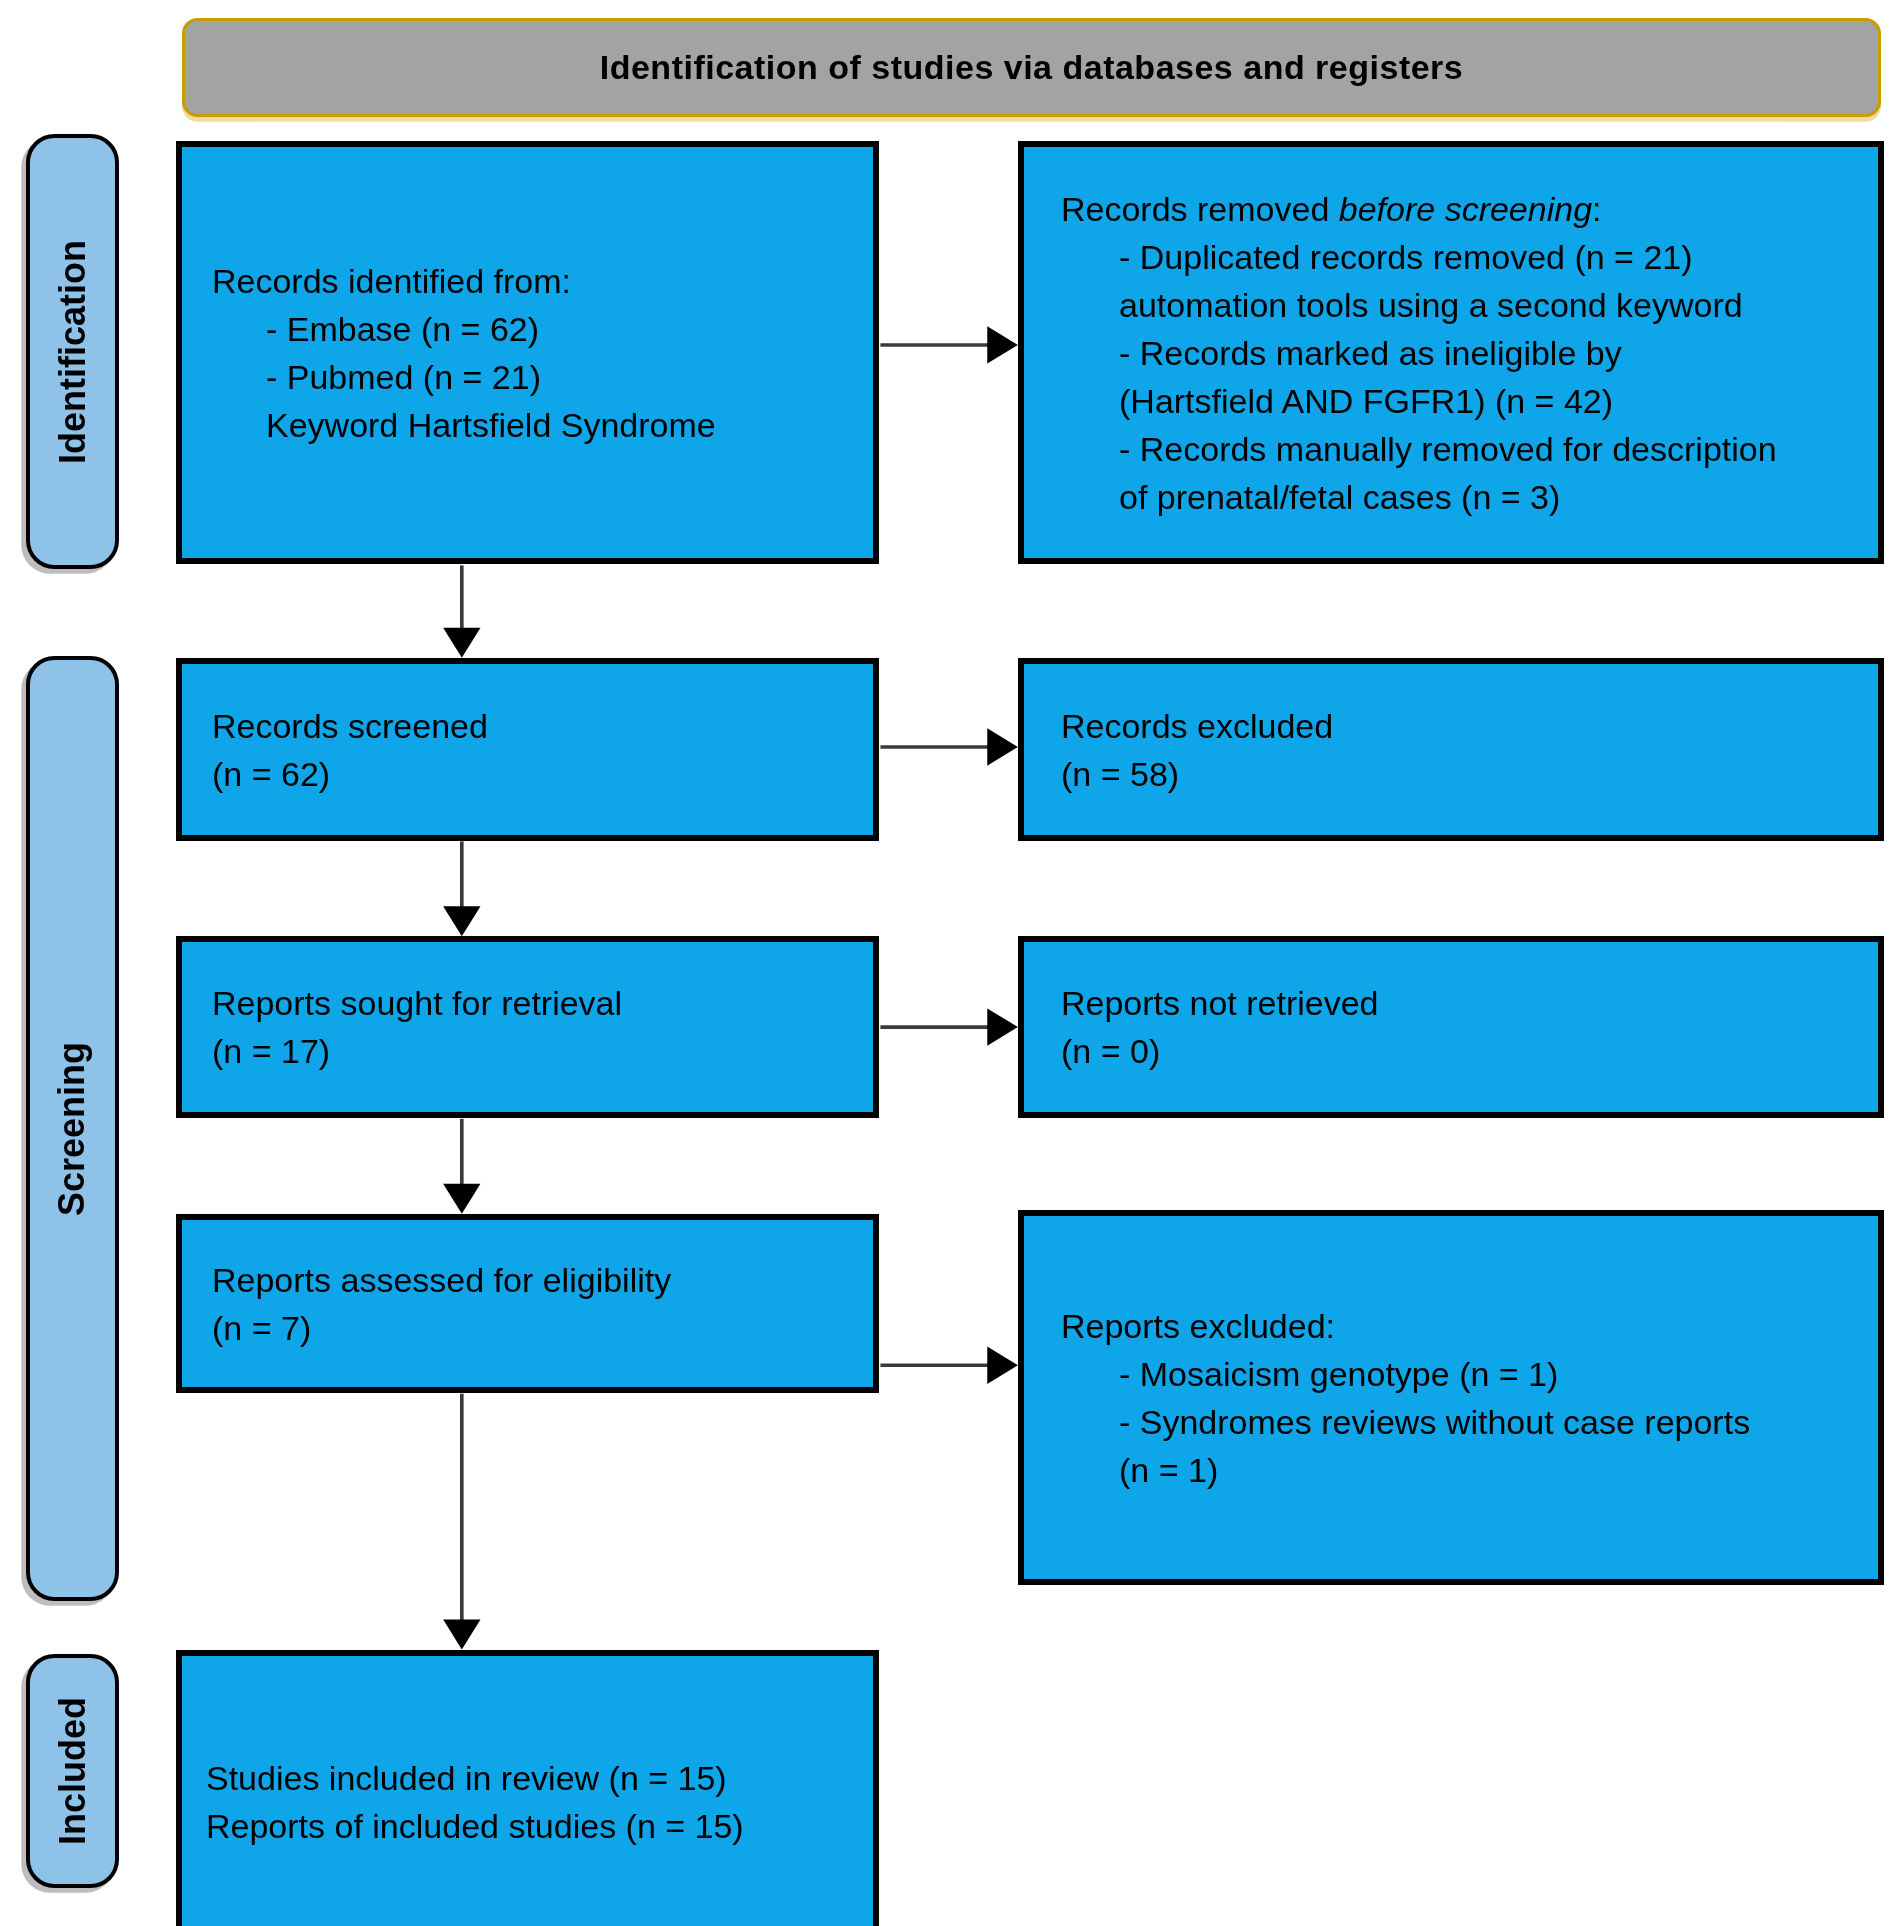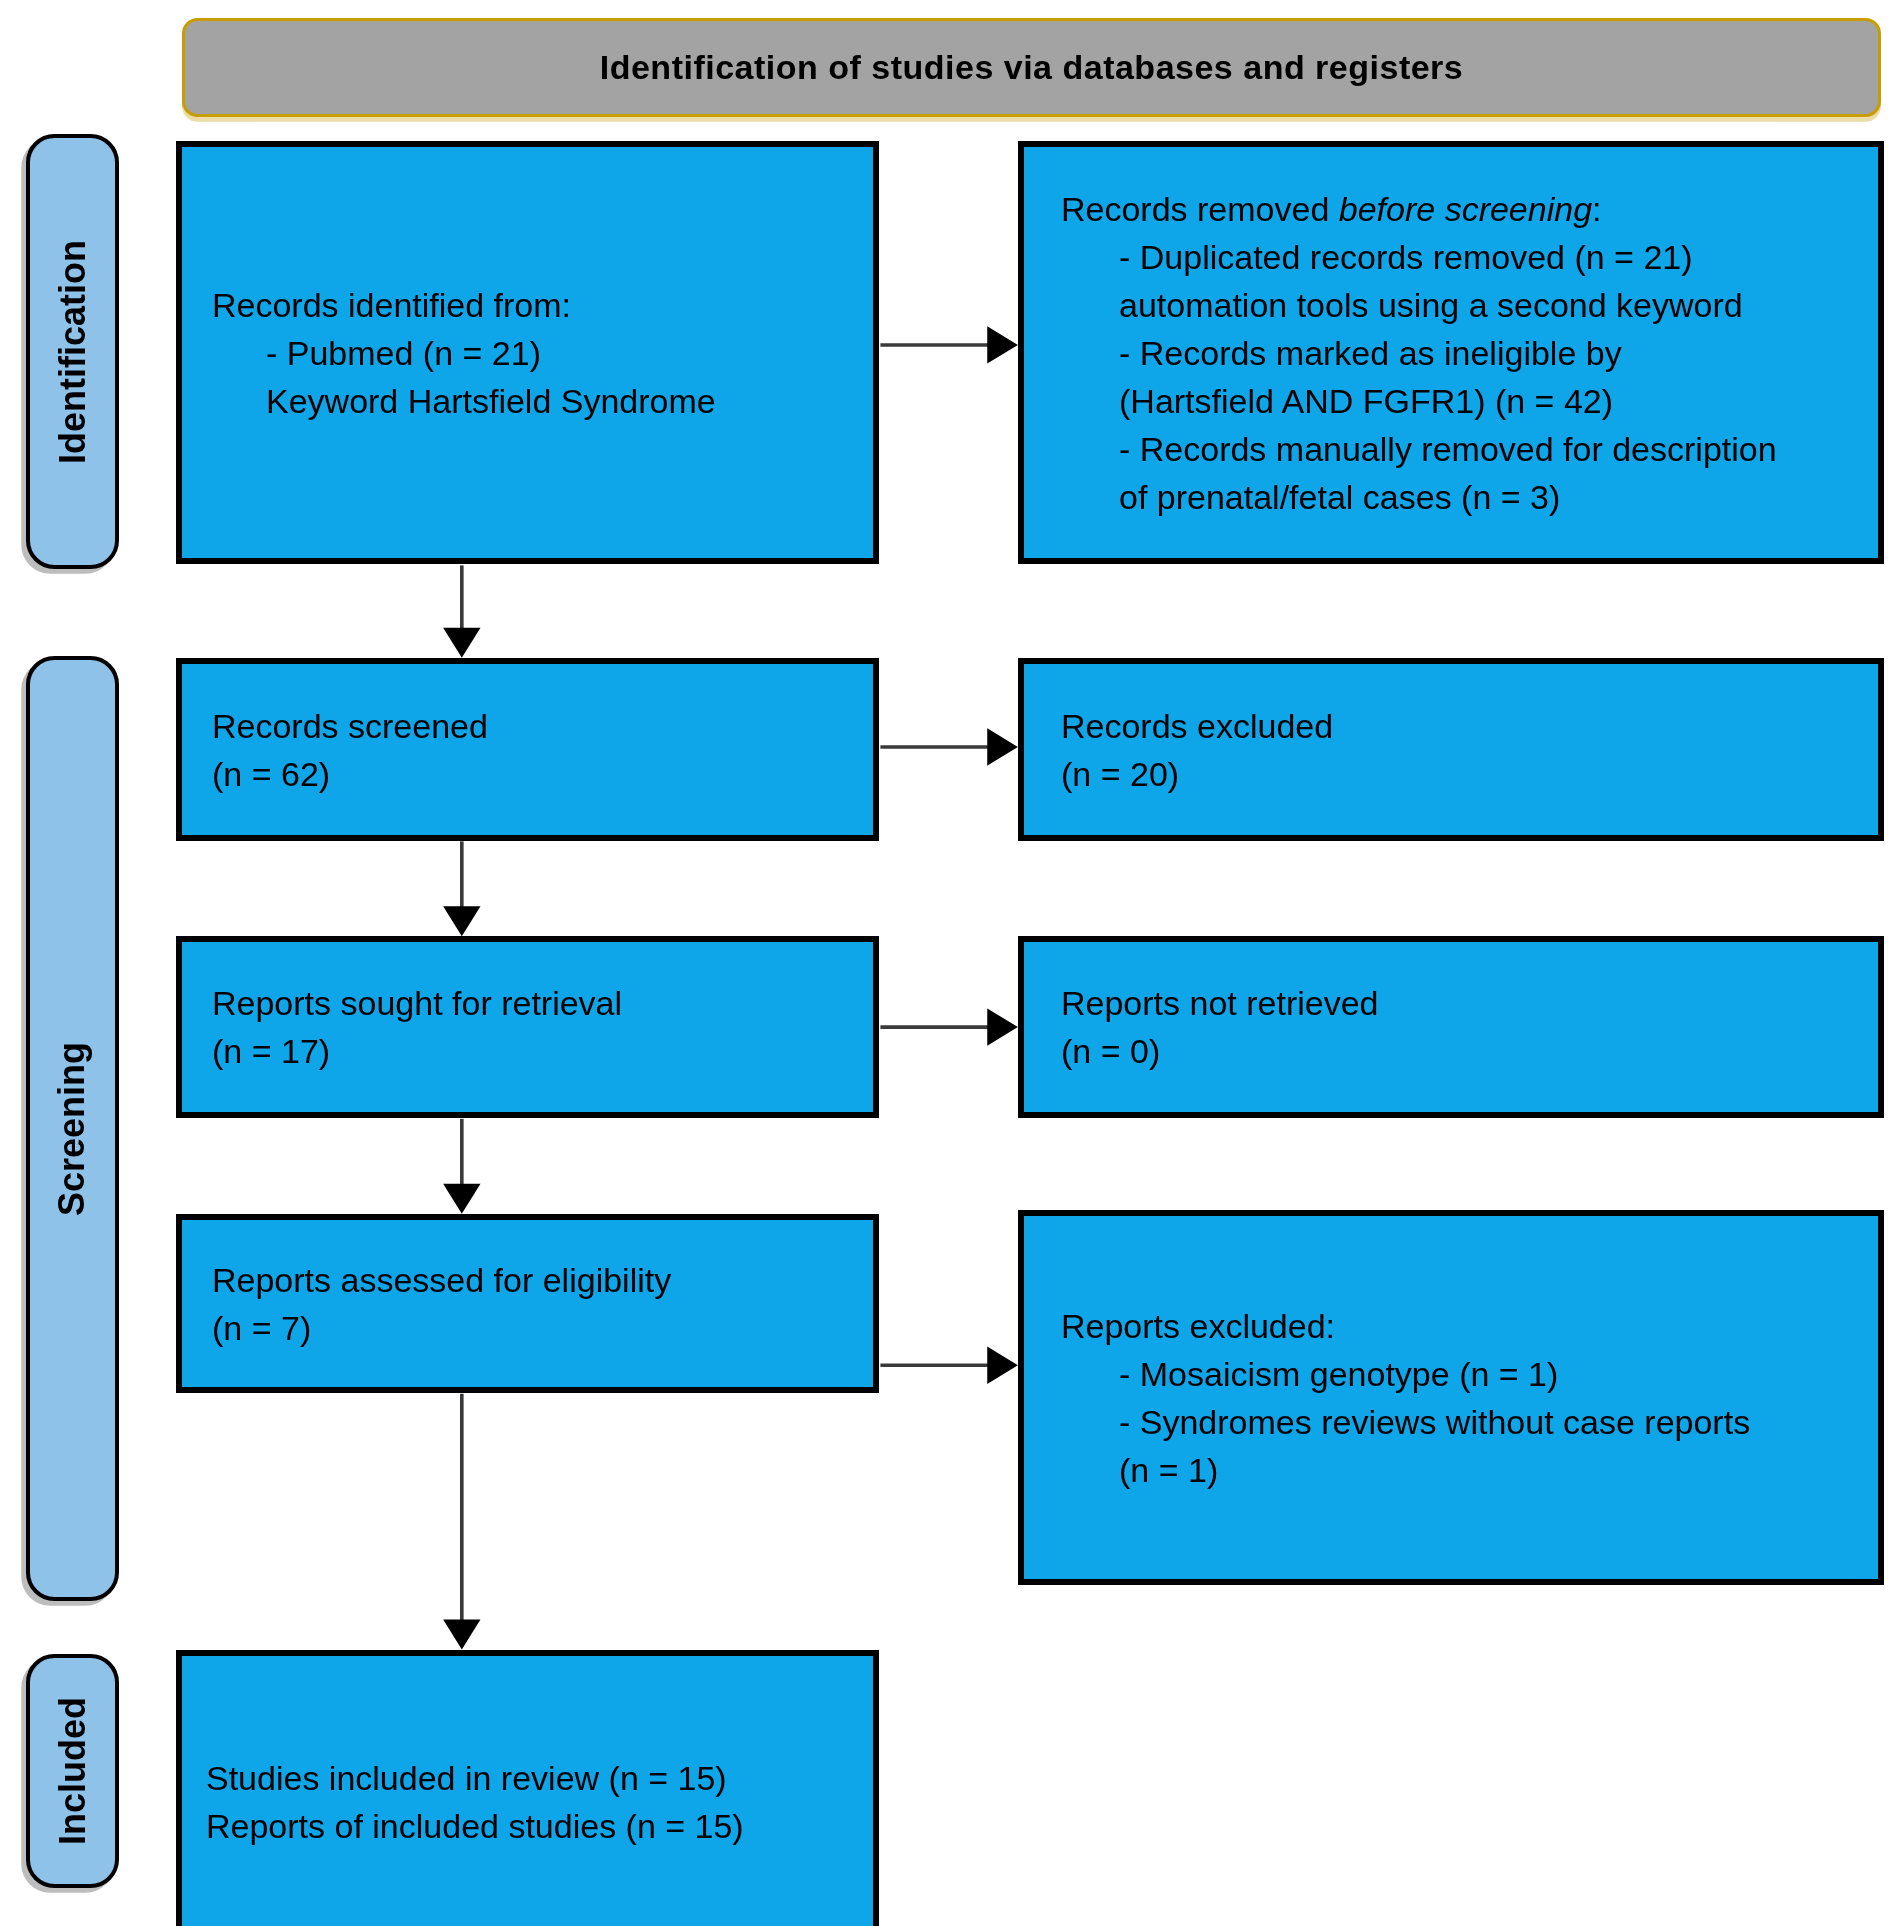--- a/index.html
+++ b/index.html
@@ -67,20 +67,21 @@
   </div>
   <div class="stage" id="stage-screening">
     <span>Screening</span>
   </div>
   <div class="stage" id="stage-included">
     <span>Included</span>
   </div>
 
   <div class="node" id="box-records-identified">
     <div class="l">Records identified from:</div>
+    <div class="l ind1">- Embase (n = 62)</div>
     <div class="l ind1">- Pubmed (n = 21)</div>
     <div class="l ind1">Keyword Hartsfield Syndrome</div>
   </div>
 
   <div class="node" id="box-records-removed">
     <div class="l"><span>Records removed </span><span class="it">before screening</span><span>:</span></div>
     <div class="l ind2">- Duplicated records removed (n = 21)</div>
     <div class="l ind2">automation tools using a second keyword</div>
     <div class="l ind2">- Records marked as ineligible by</div>
     <div class="l ind2">(Hartsfield AND FGFR1) (n = 42)</div>
@@ -88,21 +89,21 @@
     <div class="l ind2">of prenatal/fetal cases (n = 3)</div>
   </div>
 
   <div class="node" id="box-records-screened">
     <div class="l">Records screened</div>
     <div class="l">(n = 62)</div>
   </div>
 
   <div class="node" id="box-records-excluded">
     <div class="l">Records excluded</div>
-    <div class="l">(n = 20)</div>
+    <div class="l">(n = 58)</div>
   </div>
 
   <div class="node" id="box-reports-sought">
     <div class="l">Reports sought for retrieval</div>
     <div class="l">(n = 17)</div>
   </div>
 
   <div class="node" id="box-reports-not-retrieved">
     <div class="l">Reports not retrieved</div>
     <div class="l">(n = 0)</div>

